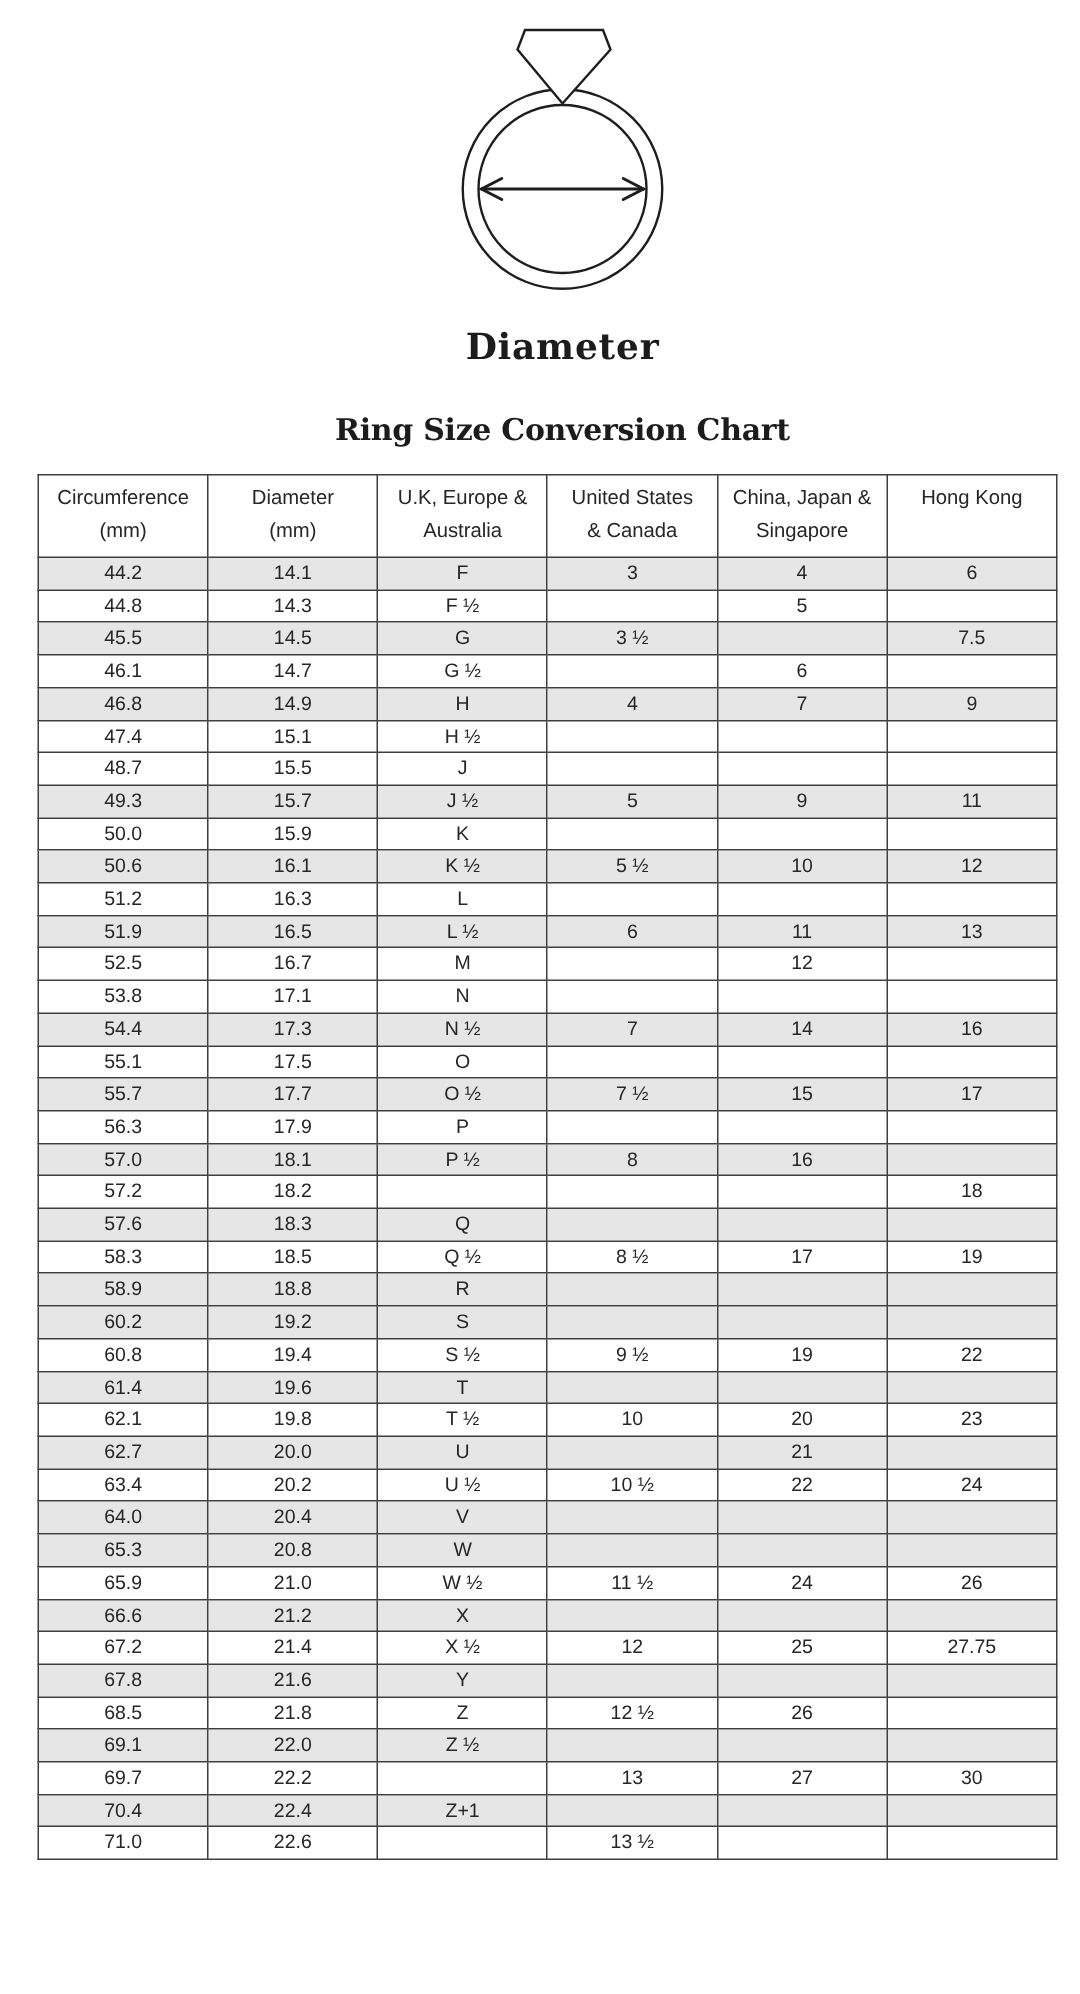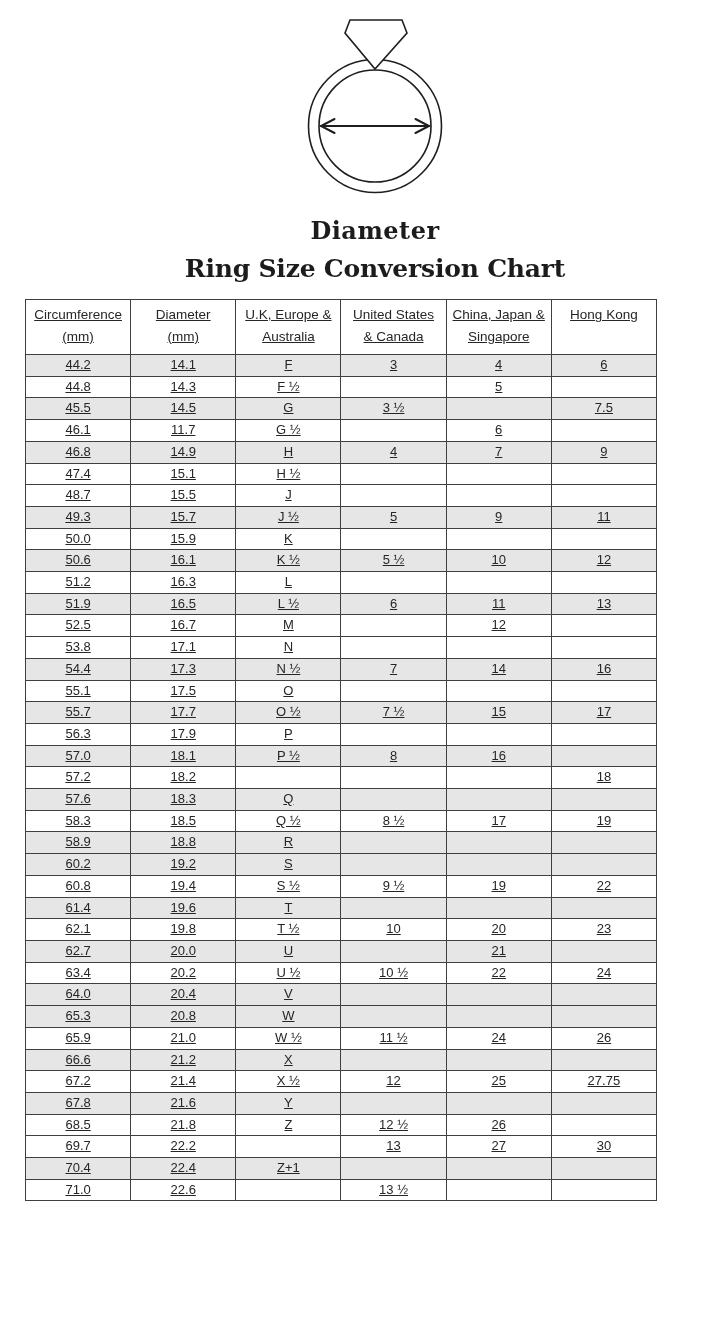--- a/index.html
+++ b/index.html
@@ -22,32 +22,31 @@
     font-weight: bold;
     font-size: 24px;
     line-height: 30px;
     margin-top: 16px;
     color: #1c1c1c;
     letter-spacing: 0.5px;
   }
   .page-title {
     font-family: "DejaVu Serif", serif;
     font-weight: bold;
-    font-size: 25px;
+    font-size: 20px;
     line-height: 32px;
-    margin-top: 7px;
+    margin-top: 24px;
     color: #1c1c1c;
     letter-spacing: -0.2px;
   }
   table.ring-table {
     border-collapse: collapse;
     table-layout: fixed;
-    width: 632px;
+    width: 680px;
     margin: 14px 23px 0 25px;
-    text-decoration: underline;
   }
   .ring-table th, .ring-table td {
     border: 1px solid #3f3f3f;
     text-align: center;
     padding: 0;
     overflow: hidden;
     white-space: nowrap;
   }
   .ring-table th {
     font-weight: normal;
@@ -138,21 +137,21 @@
       <tr class="alt">
         <td>45.5</td>
         <td>14.5</td>
         <td>G</td>
         <td>3 ½</td>
         <td></td>
         <td>7.5</td>
       </tr>
       <tr>
         <td>46.1</td>
-        <td>11.7</td>
+        <td>14.7</td>
         <td>G ½</td>
         <td></td>
         <td>6</td>
         <td></td>
       </tr>
       <tr class="alt">
         <td>46.8</td>
         <td>14.9</td>
         <td>H</td>
         <td>4</td>
@@ -400,20 +399,28 @@
         <td></td>
       </tr>
       <tr>
         <td>68.5</td>
         <td>21.8</td>
         <td>Z</td>
         <td>12 ½</td>
         <td>26</td>
         <td></td>
       </tr>
+      <tr class="alt">
+        <td>69.1</td>
+        <td>22.0</td>
+        <td>Z ½</td>
+        <td></td>
+        <td></td>
+        <td></td>
+      </tr>
       <tr>
         <td>69.7</td>
         <td>22.2</td>
         <td></td>
         <td>13</td>
         <td>27</td>
         <td>30</td>
       </tr>
       <tr class="alt">
         <td>70.4</td>

